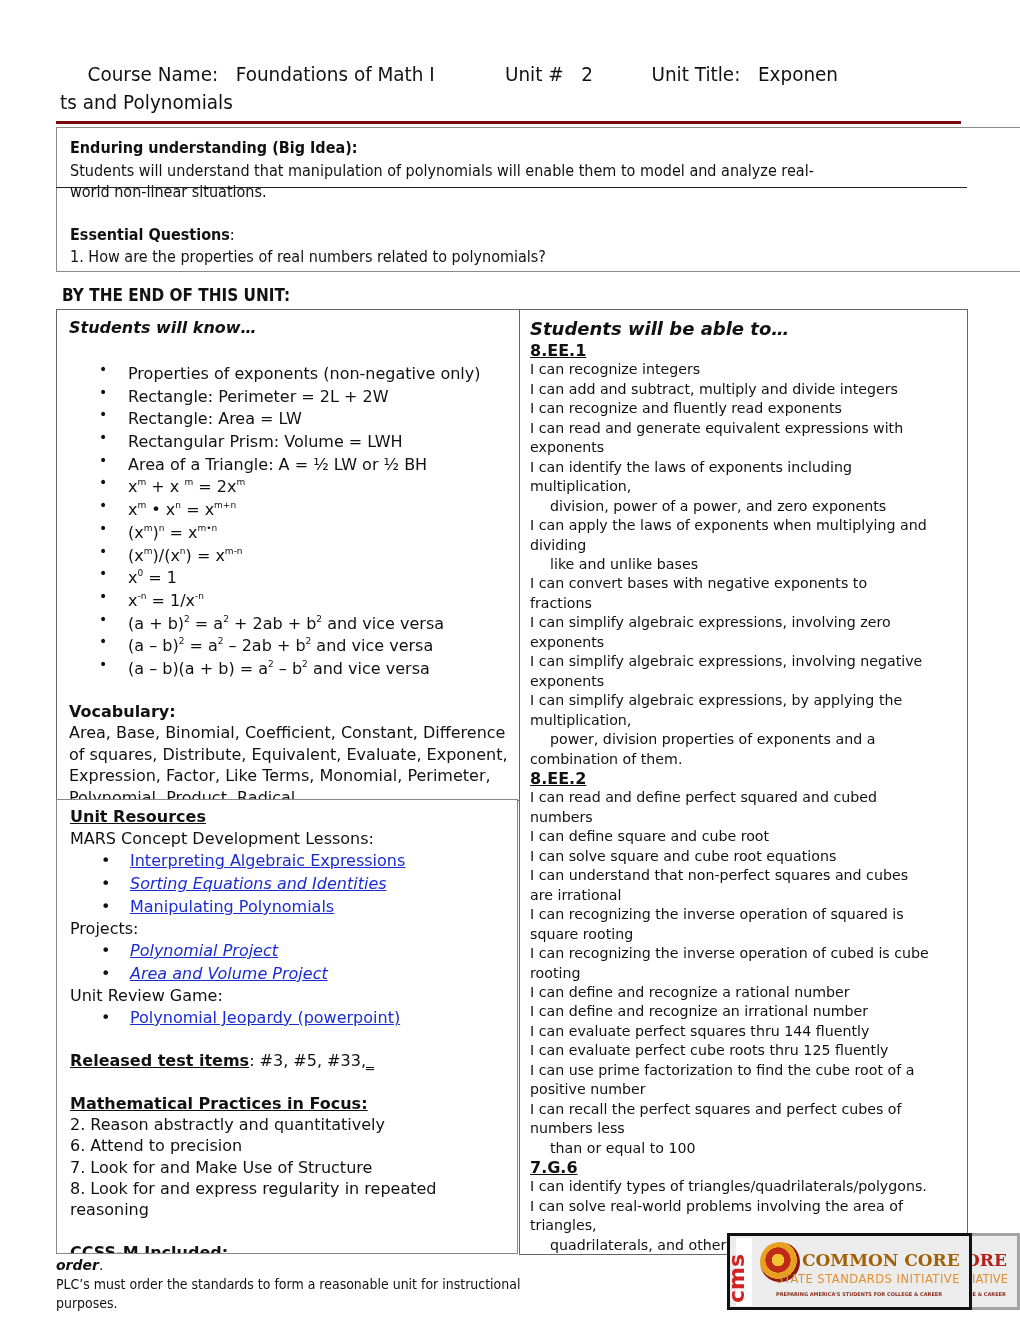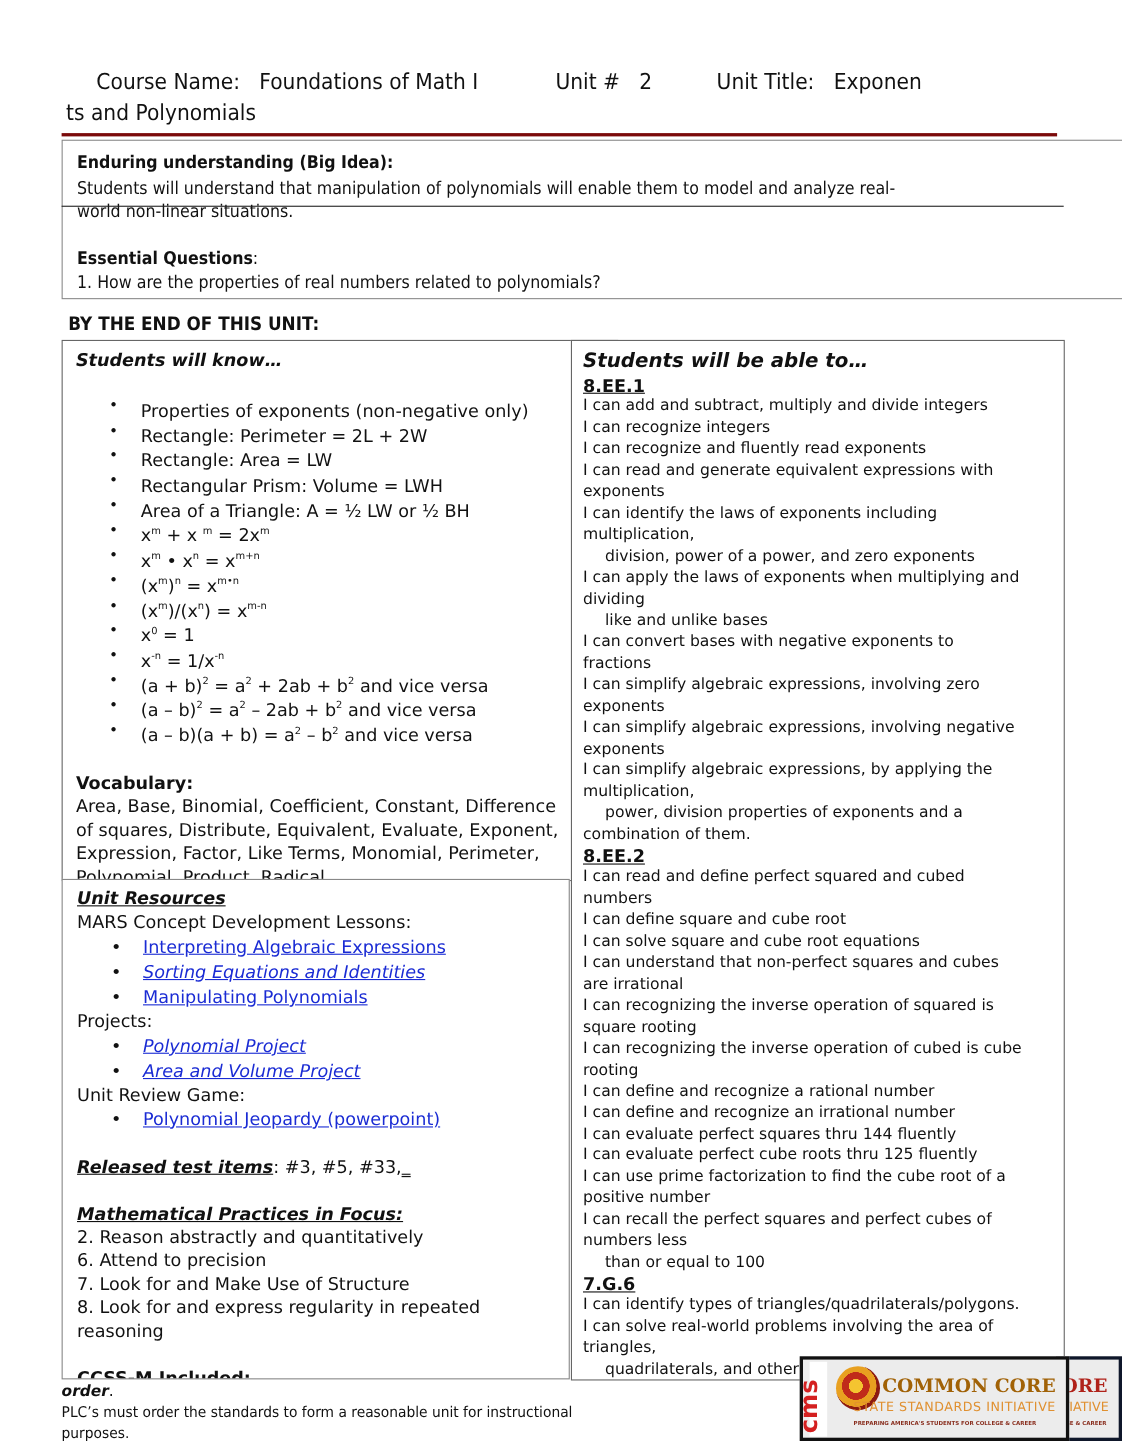--- a/index.html
+++ b/index.html
@@ -27,41 +27,41 @@
   .know-list { position:absolute; left:0; top:53px; margin:0; padding:0; list-style:none; }
   .know-list li { position:relative; height:22.7px; font-size:16px; line-height:22px; padding-left:71px; white-space:nowrap; }
   .know-list li .b { position:absolute; left:42px; top:-5px; font-size:14px; }
   sup { font-size:9px; vertical-align:7px; line-height:0; }
   #vocab-title { left:12px; top:392px; font-weight:bold; font-size:16px; }
   #vocab-text { left:12px; top:412px; width:445px; font-size:16px; line-height:21.5px; }
 
   
   #res-box { left:56px; top:799px; width:462px; height:455px; border:1px solid #888; box-sizing:border-box; background:#fff; overflow:hidden; }
   .res-line { position:absolute; left:13px; font-size:16px; line-height:22px; white-space:nowrap; }
-  .u { text-decoration:underline;font-style:italic; }
+  .u { text-decoration:underline; }
   .bold { font-weight:bold; }
   .link { color:#1a2bd4; text-decoration:underline; }
   .res-bullet { position:absolute; left:44px; font-size:16px; }
   .res-link { position:absolute; left:73px; font-size:16px; line-height:22px; white-space:nowrap; }
 
   
   #able-box { left:519px; top:309px; width:449px; height:946px; border:1px solid #666; box-sizing:border-box; overflow:hidden; background:#fff; }
   #able-title { left:10px; top:8px; font-weight:bold; font-style:italic; font-size:18px; white-space:nowrap; }
   #able-list { position:absolute; left:10px; top:31px; width:440px; }
   .able-line { font-size:14.2px; line-height:19.45px; white-space:nowrap; }
   .able-line.indent { padding-left:20px; }
   .able-std { font-weight:bold; text-decoration:underline; font-size:16px; line-height:19.45px; }
 
   
   #footer-order { left:56px; top:1257px; font-weight:bold; font-style:italic; font-size:14px; }
   #footer-order span.dot { font-weight:normal; font-style:normal; }
   #footer-plc { left:56px; top:1275px; width:540px; font-size:13.5px; line-height:19px; transform:scaleX(0.93); transform-origin:left top; }
 
   
-  #logo-back { left:960px; top:1233px; width:60px; height:77px; border:3px solid #0f172a; box-sizing:border-box; background:#ececec; overflow:hidden; }
+  #logo-back { left:960px; top:1233px; width:60px; height:77px; border:3px solid #a3a3a3; box-sizing:border-box; background:#ececec; overflow:hidden; }
   #logo { left:727px; top:1233px; width:245px; height:77px; border:3px solid #111; box-sizing:border-box; background:#ececec; overflow:hidden; }
   .cms { position:absolute; left:6px; top:2px; width:16px; height:68px; background:#fff; }
   .cms-text { position:absolute; left:-24px; top:28px; transform:rotate(-90deg); color:#d42020; font-weight:bold; font-size:22px; font-family:"DejaVu Sans", sans-serif; }
   .swirl { position:absolute; left:30px; top:6px; width:40px; height:40px; border-radius:50%;
            background:radial-gradient(circle at 45% 45%, #f4c430 0 20%, #c02a1a 21% 40%, #e8a020 41% 60%, #8c1a10 61% 80%, #d84010 81% 100%); }
   .cc-title { position:absolute; left:72px; top:14px; color:#a16207; font-family:"DejaVu Serif", serif; font-weight:bold; font-size:17px; white-space:nowrap; }
   .cc-sub { position:absolute; left:46px; top:36px; color:#e09030; font-size:11.5px; letter-spacing:0.5px; white-space:nowrap; }
   .cc-tag { position:absolute; left:46px; top:55px; color:#8a3020; font-size:5px; font-weight:bold; white-space:nowrap; }
   .back-title { position:absolute; left:2px; top:14px; color:#b0221a; font-family:"DejaVu Serif", serif; font-weight:bold; font-size:17px; }
   .back-sub { position:absolute; left:2px; top:36px; color:#e09030; font-size:11.5px; }
@@ -137,22 +137,22 @@
   <div class="res-line" style="top:357px;">7.  Look for and Make Use of Structure</div>
   <div class="res-line" style="top:378px;">8.  Look for and express regularity in repeated</div>
   <div class="res-line" style="top:399px;">reasoning</div>
   <div class="res-line bold" style="top:442px;">CCSS-M Included:</div>
 </div>
 
 <div id="able-box" class="abs">
   <div id="able-title" class="abs">Students will be able to…</div>
   <div id="able-list">
       <div class="able-std">8.EE.1 </div>
+      <div class="able-line">I can recognize integers</div>
       <div class="able-line">I can add and subtract, multiply and divide integers</div>
-      <div class="able-line">I can recognize integers</div>
       <div class="able-line">I can recognize and fluently read exponents</div>
       <div class="able-line">I can read and generate equivalent expressions with</div>
       <div class="able-line">exponents</div>
       <div class="able-line">I can identify the laws of exponents including</div>
       <div class="able-line">multiplication,</div>
       <div class="able-line indent">division, power of a power, and zero exponents</div>
       <div class="able-line">I can apply the laws of exponents when multiplying and</div>
       <div class="able-line">dividing</div>
       <div class="able-line indent">like and unlike bases</div>
       <div class="able-line">I can convert bases with negative exponents to</div>

